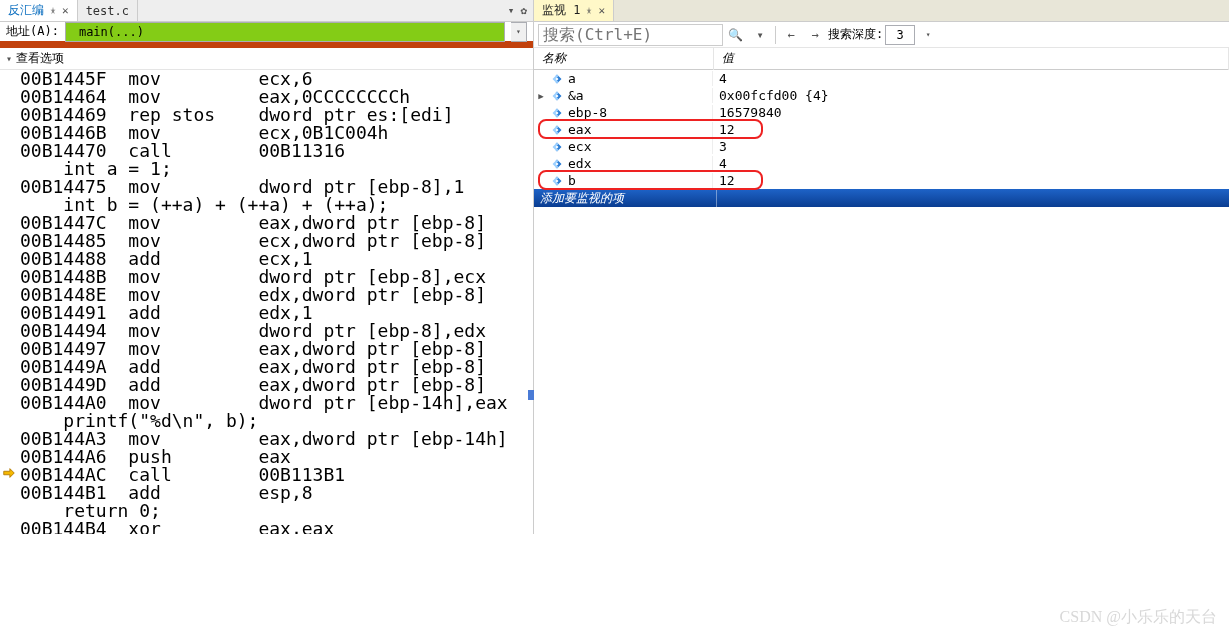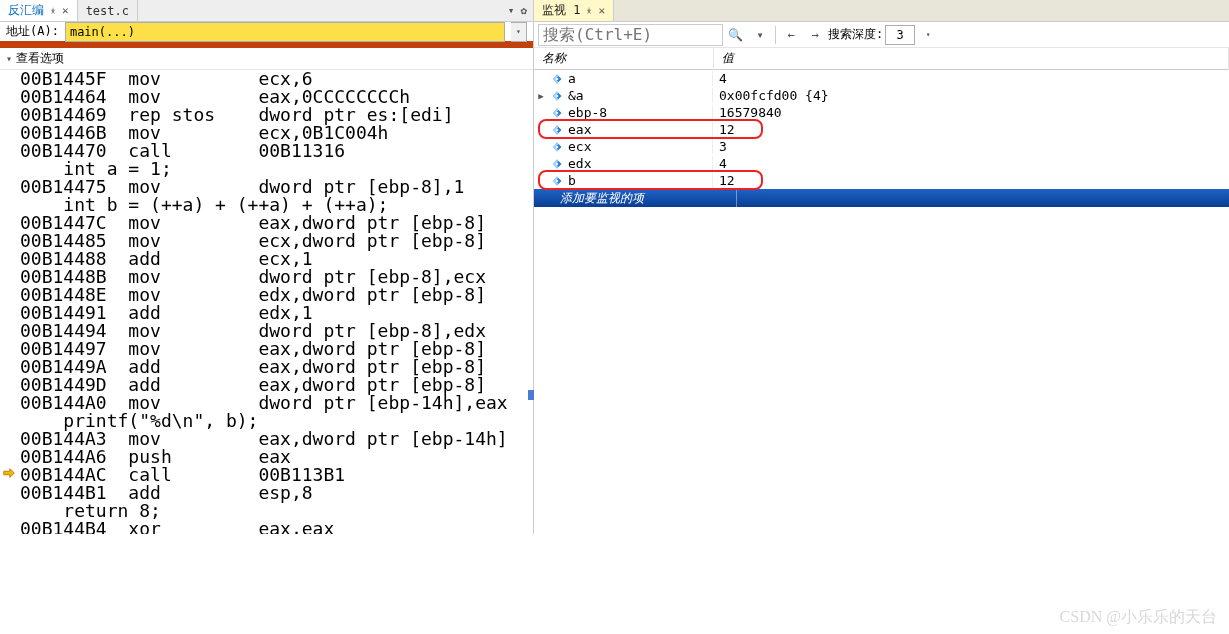--- a/index.html
+++ b/index.html
@@ -13,21 +13,21 @@
 .tab.active { background: #fff; color: #0e70c0; }
 .tab.activeR { background: #fff8c8; color: #1e1e1e; }
 .tab-pin { width: 10px; height: 10px; opacity: 0.7; }
 .tab-close { color: #555; cursor: pointer; font-size: 11px; }
 .tab-spacer { flex: 1; }
 .tab-tools { display: flex; align-items: center; gap: 6px; padding-right: 6px; }
 .tab-tools span { font-size: 11px; color: #555; }
 
 .addr-row { height: 26px; display: flex; align-items: center; padding: 0 6px; gap: 6px; border-bottom: 7px solid #c2410c; font-size: 12px; }
 .addr-label { color: #000; }
-.addr-input { flex: 1; height: 20px; border: 1px solid #abadb3; padding: 0 4px; font-size: 12px; background: #fde047; }
+.addr-input { flex: 1; height: 20px; border: 1px solid #abadb3; padding: 0 13px; font-size: 12px; background: #84cc16; }
 .addr-dd { width: 16px; height: 20px; border: 1px solid #abadb3; border-left: none; background: #f0f0f0; display: flex; align-items: center; justify-content: center; font-size: 8px; color: #555; }
 
 .view-opts { height: 22px; display: flex; align-items: center; padding: 0 6px; gap: 4px; font-size: 12px; border-bottom: 1px solid #e5e5e5; }
 .view-opts .chev { font-size: 10px; color: #555; }
 
 .code-area { flex: 1; overflow-y: auto; font-family: "NSimSun", "SimSun", Consolas, monospace; font-size: 18px; line-height: 18px; color: #000; position: relative; }
 .code-area::-webkit-scrollbar { width: 14px; }
 .code-area::-webkit-scrollbar-track { background: #eee; }
 .code-area::-webkit-scrollbar-thumb { background: #c2c3c9; border: 1px solid #eee; }
 .code-line { display: flex; white-space: pre; padding-left: 20px; }
@@ -50,21 +50,21 @@
 
 .watch-body { font-size: 13px; }
 .watch-row { height: 17px; display: flex; align-items: center; position: relative; }
 .watch-row .exp { width: 14px; text-align: center; color: #555; font-size: 9px; }
 .watch-row .ico { width: 14px; height: 14px; margin: 0 2px; display: flex; align-items: center; justify-content: center; }
 .watch-row .ico svg { width: 12px; height: 12px; }
 .watch-row .nm { width: 146px; padding-left: 2px; }
 .watch-row .vl { flex: 1; border-left: 1px solid #eee; padding-left: 6px; }
 .hl { border: 2px solid #e22; border-radius: 8px; position: absolute; height: 20px; pointer-events: none; }
 .add-row { height: 18px; background: #0a3d91; background: linear-gradient(#1e63c7, #0a3d91); color: #fff; font-size: 12px; padding: 0 6px; font-style: italic; display: flex; align-items: center; }
-.add-row .nm { width: 176px; margin-left: 20px; }
+.add-row .nm { width: 176px; }
 .add-row .vl-sep { width: 1px; height: 100%; background: rgba(255,255,255,0.4); }
 
 .watermark { position: absolute; right: 12px; bottom: 6px; font-size: 16px; color: #d8d8d8; font-family: "Microsoft YaHei"; }
 
 .splitter-mark { position: absolute; left: 528px; top: 390px; width: 6px; height: 10px; background: #4a7bd6; }
 </style>
 </head>
 <body>
 
 <div class="left-panel">
@@ -121,21 +121,21 @@
         <div class="code-line">00B14494  mov         dword ptr [ebp-8],edx</div>
         <div class="code-line">00B14497  mov         eax,dword ptr [ebp-8]</div>
         <div class="code-line">00B1449A  add         eax,dword ptr [ebp-8]</div>
         <div class="code-line">00B1449D  add         eax,dword ptr [ebp-8]</div>
         <div class="code-line">00B144A0  mov         dword ptr [ebp-14h],eax</div>
         <div class="code-line">    printf("%d\n", b);</div>
         <div class="code-line">00B144A3  mov         eax,dword ptr [ebp-14h]</div>
         <div class="code-line">00B144A6  push        eax</div>
         <div class="code-line">00B144AC  call        00B113B1</div>
         <div class="code-line">00B144B1  add         esp,8</div>
-        <div class="code-line">    return 8;</div>
+        <div class="code-line">    return 0;</div>
         <div class="code-line">00B144B4  xor         eax,eax</div>
         <div class="code-line">}</div>
       </div>
   </div>
 </div>
 
 <div class="right-panel">
   <div class="tab-bar right">
     <div class="tab activeR">
       <span>监视 1</span>

